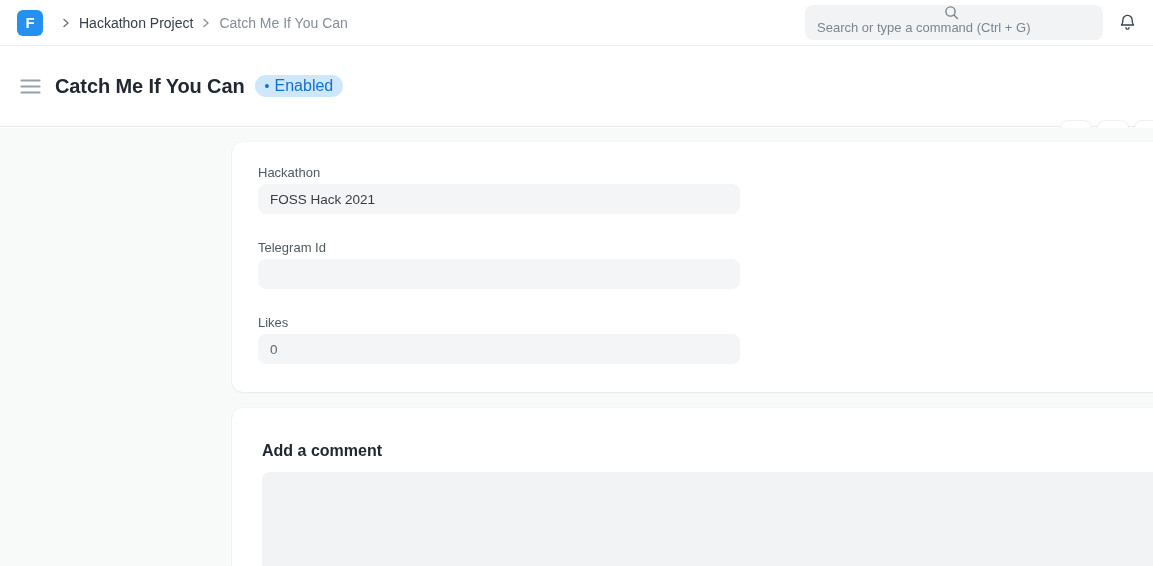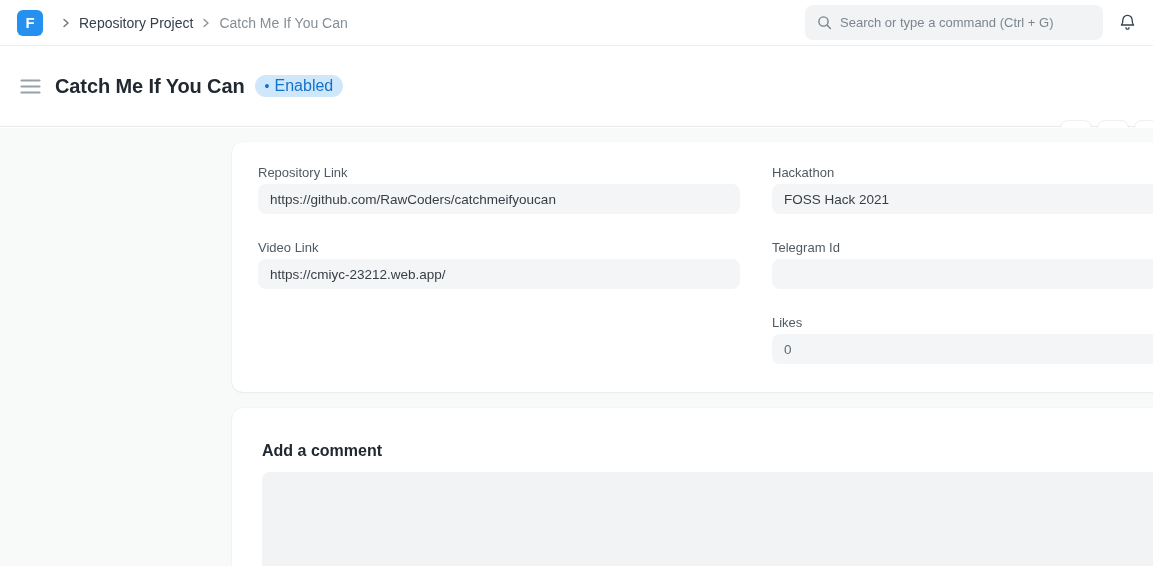--- a/index.html
+++ b/index.html
@@ -34,20 +34,21 @@
   .crumb { font-size: 14px; color: #36414c; text-decoration: none; cursor: pointer; }
   .crumb.current { color: #848e96; }
   .nav-spacer { flex: 1; }
   .search-box {
     width: 298px; height: 35px;
     background: #f1f3f5;
     border-radius: 8px;
     display: flex; align-items: center;
     padding: 0 10px 0 12px;
     cursor: text;
+    flex-direction: column;
   }
   .search-box svg { flex: none; margin-right: 8px; }
   .search-box input {
     border: none; outline: none; background: transparent;
     font-size: 13px; color: #4c5862; width: 100%;
     font-family: inherit;
   }
   .search-box input::placeholder { color: #7c8690; opacity: 1; }
   .bell-btn {
     width: 48px; height: 45px;
@@ -172,21 +173,21 @@
   <div class="logo">
     <span>F</span>
   </div>
 
   <nav class="breadcrumb">
     <span class="crumb-sep">
       <svg width="14" height="14" viewBox="0 0 14 14" fill="none">
           <path d="M5 3.5 L9 7 L5 10.5" stroke="#6b747d" stroke-width="1.4" stroke-linecap="round" stroke-linejoin="round"></path>
         </svg>
     </span>
-    <a class="crumb">Repository Project</a>
+    <a class="crumb">Hackathon Project</a>
     <span class="crumb-sep">
       <svg width="14" height="14" viewBox="0 0 14 14" fill="none">
           <path d="M5 3.5 L9 7 L5 10.5" stroke="#8b949c" stroke-width="1.4" stroke-linecap="round" stroke-linejoin="round"></path>
         </svg>
     </span>
     <a class="crumb current">Catch Me If You Can</a>
   </nav>
 
   <div class="nav-spacer"></div>
 
@@ -232,30 +233,20 @@
         <path d="M4.6 5.6 V2.4 H11.4 V5.6" stroke="#36414c" stroke-width="1.3" stroke-linejoin="round"></path>
         <path d="M4.6 9 H11.4 V13.6 H4.6 Z" fill="#fff" stroke="#36414c" stroke-width="1.3" stroke-linejoin="round"></path>
       </svg>
     </button>
   </div>
 </section>
 
 <main class="main">
 
   <div class="card form-card">
-    <div class="form-col">
-      <div class="field">
-        <label class="field-label">Repository Link</label>
-        <input type="text" value="https://github.com/RawCoders/catchmeifyoucan" style="">
-      </div>
-      <div class="field">
-        <label class="field-label">Video Link</label>
-        <input type="text" value="https://cmiyc-23212.web.app/" style="">
-      </div>
-    </div>
 
     <div class="form-col">
       <div class="field">
         <label class="field-label">Hackathon</label>
         <input type="text" value="FOSS Hack 2021" style="">
       </div>
       <div class="field">
         <label class="field-label">Telegram Id</label>
         <input type="text" value="" style="">
       </div>

